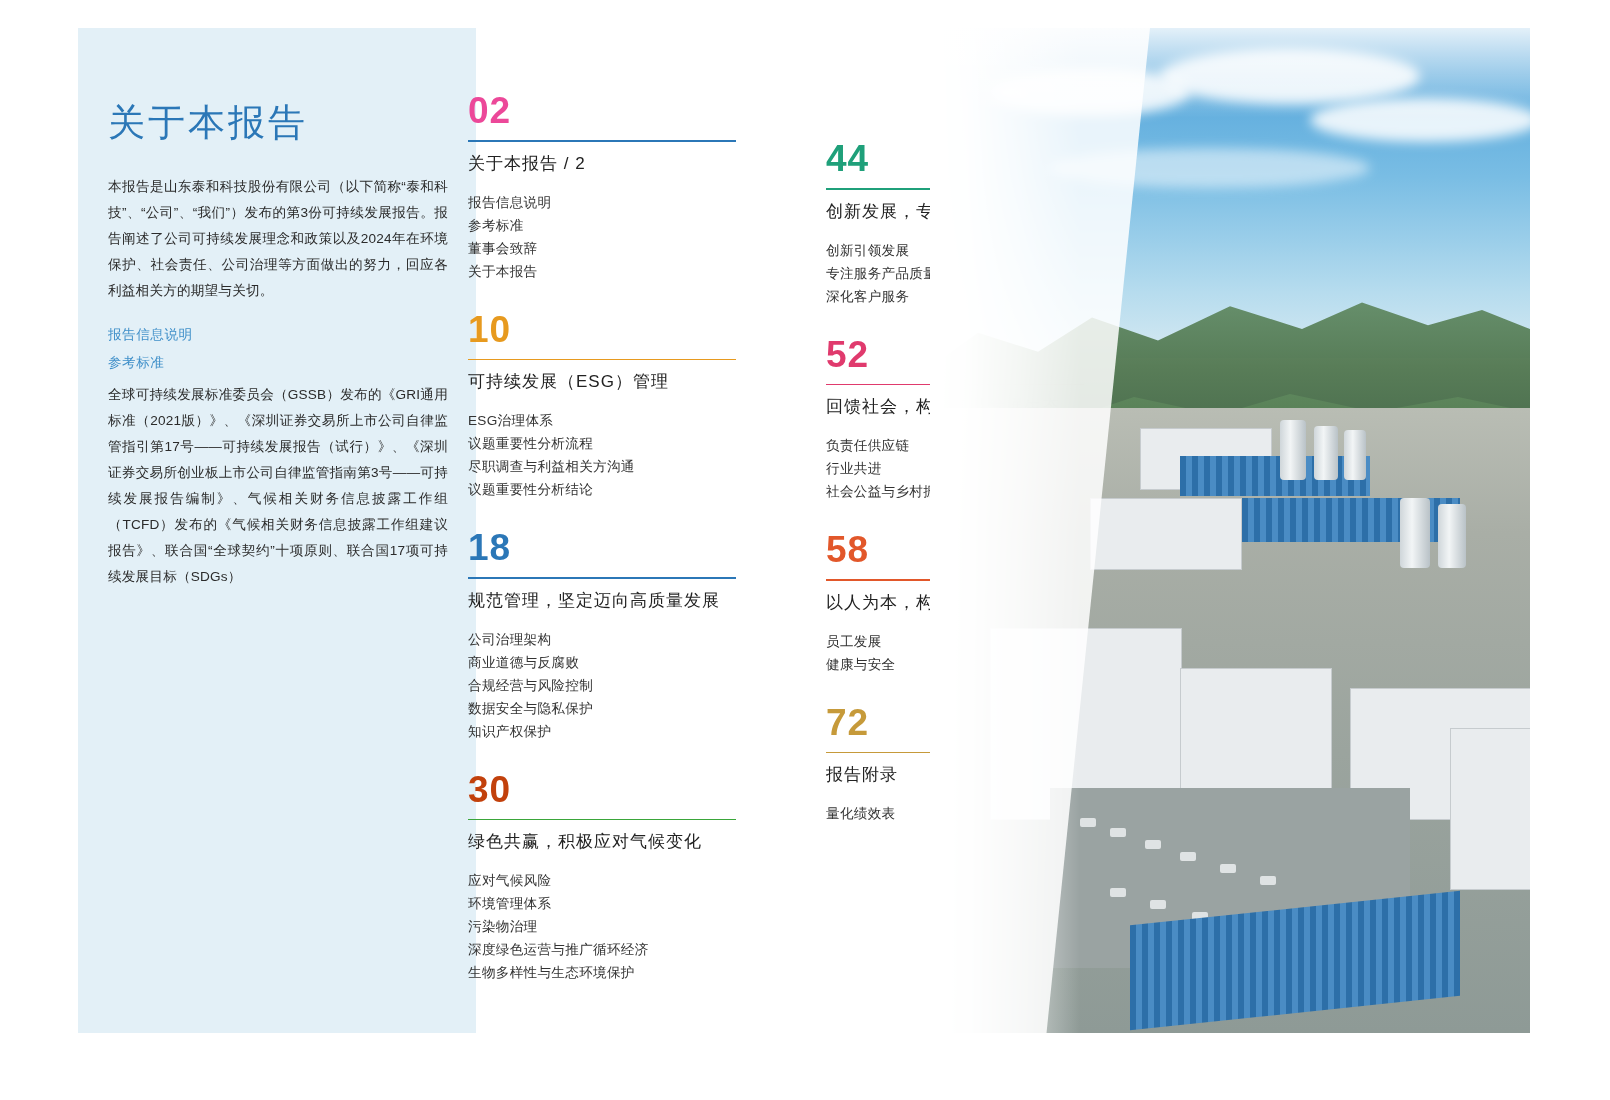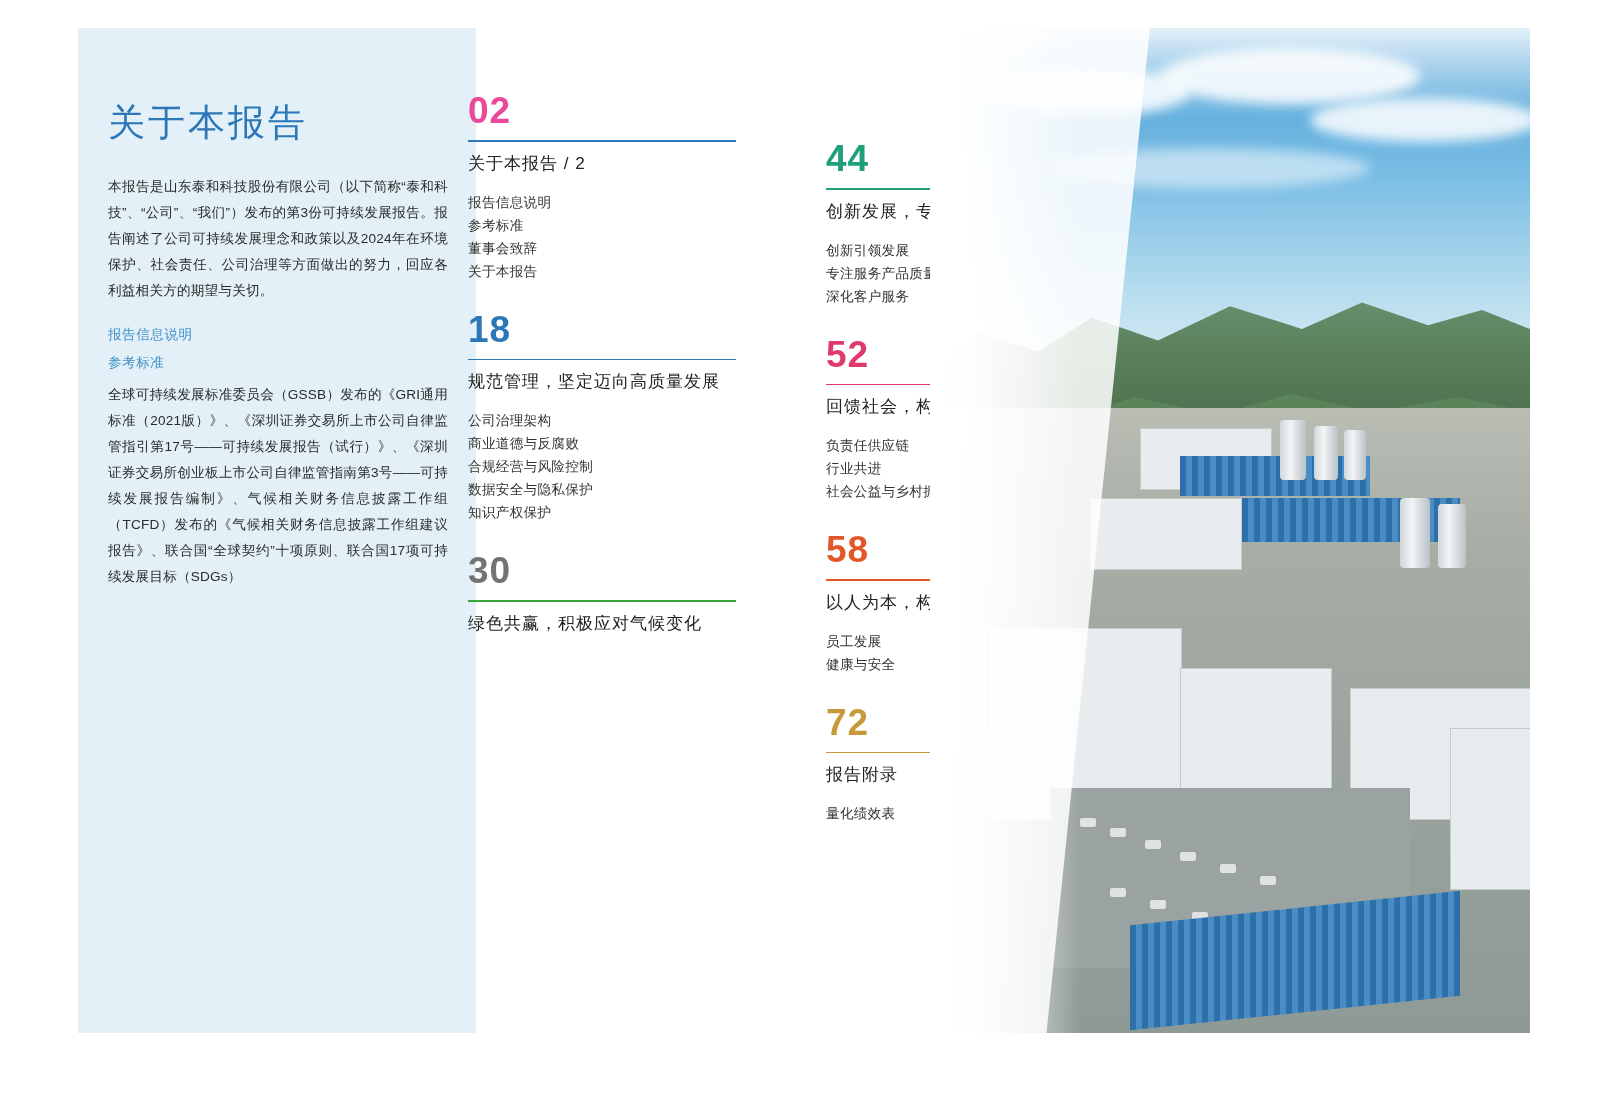--- a/index.html
+++ b/index.html
@@ -238,38 +238,56 @@
       <div class="sect-rule" style="background:#2b77b7"></div>
       <div class="sect-name">关于本报告 / 2</div>
       <ul class="sect-items">
         <li>报告信息说明</li>
         <li>参考标准</li>
         <li>董事会致辞</li>
         <li>关于本报告</li>
       </ul>
     </div>
 
+    <div class="sect">
+      <div class="sect-num" style="color:#e79a1f">10</div>
+      <div class="sect-rule" style="background:#e79a1f"></div>
+      <div class="sect-name">可持续发展（ESG）管理</div>
+      <ul class="sect-items">
+        <li>ESG治理体系</li>
+        <li>议题重要性分析流程</li>
+        <li>尽职调查与利益相关方沟通</li>
+        <li>议题重要性分析结论</li>
+      </ul>
+    </div>
 
     <div class="sect">
       <div class="sect-num" style="color:#2b77b7">18</div>
       <div class="sect-rule" style="background:#2b77b7"></div>
       <div class="sect-name">规范管理，坚定迈向高质量发展</div>
       <ul class="sect-items">
         <li>公司治理架构</li>
         <li>商业道德与反腐败</li>
         <li>合规经营与风险控制</li>
         <li>数据安全与隐私保护</li>
         <li>知识产权保护</li>
       </ul>
     </div>
 
     <div class="sect">
-      <div class="sect-num" style="color:#737373">30</div>
+      <div class="sect-num" style="color:#c2410c">30</div>
       <div class="sect-rule" style="background:#3aa63a"></div>
       <div class="sect-name">绿色共赢，积极应对气候变化</div>
+      <ul class="sect-items">
+        <li>应对气候风险</li>
+        <li>环境管理体系</li>
+        <li>污染物治理</li>
+        <li>深度绿色运营与推广循环经济</li>
+        <li>生物多样性与生态环境保护</li>
+      </ul>
     </div>
   </div>
 
   <div class="toc-col col-b">
     <div class="sect">
       <div class="sect-num" style="color:#1fa07a">44</div>
       <div class="sect-rule" style="background:#1fa07a"></div>
       <div class="sect-name">创新发展，专注绿色服务</div>
       <ul class="sect-items">
         <li>创新引领发展</li>

